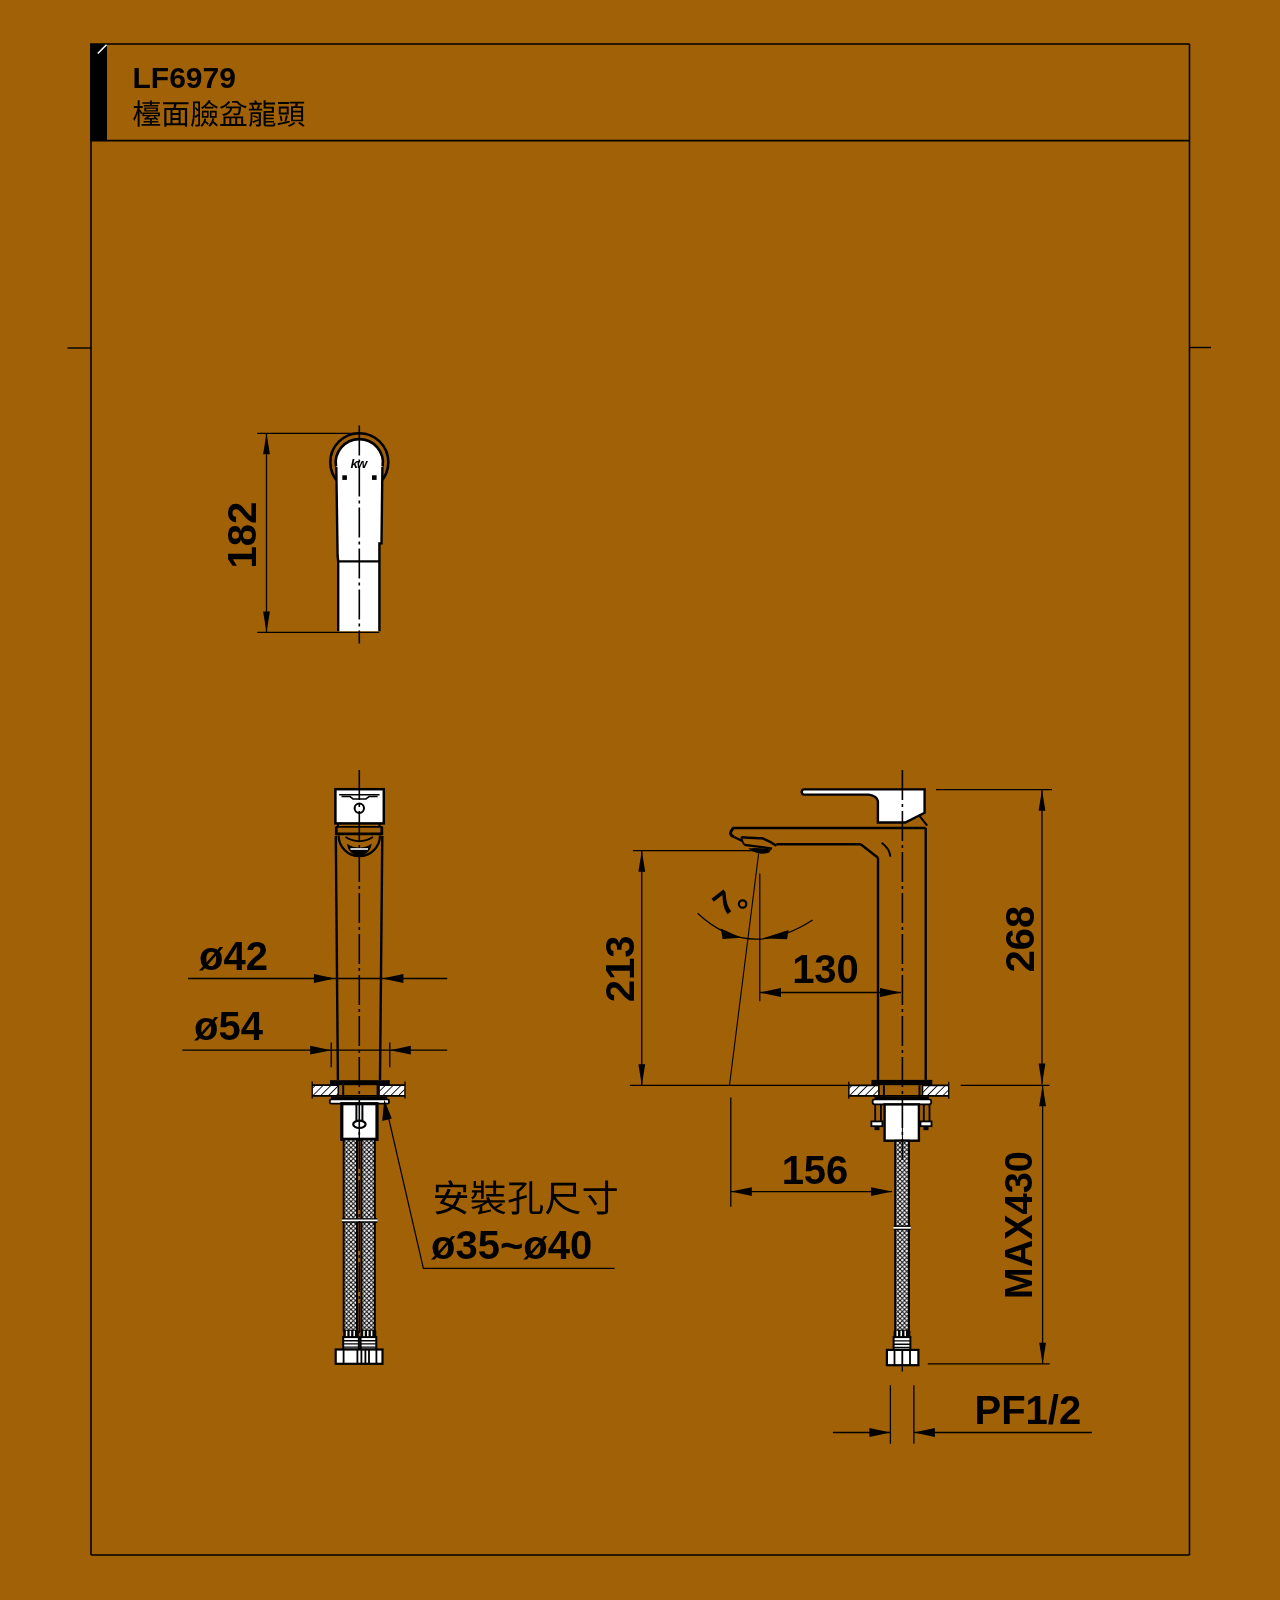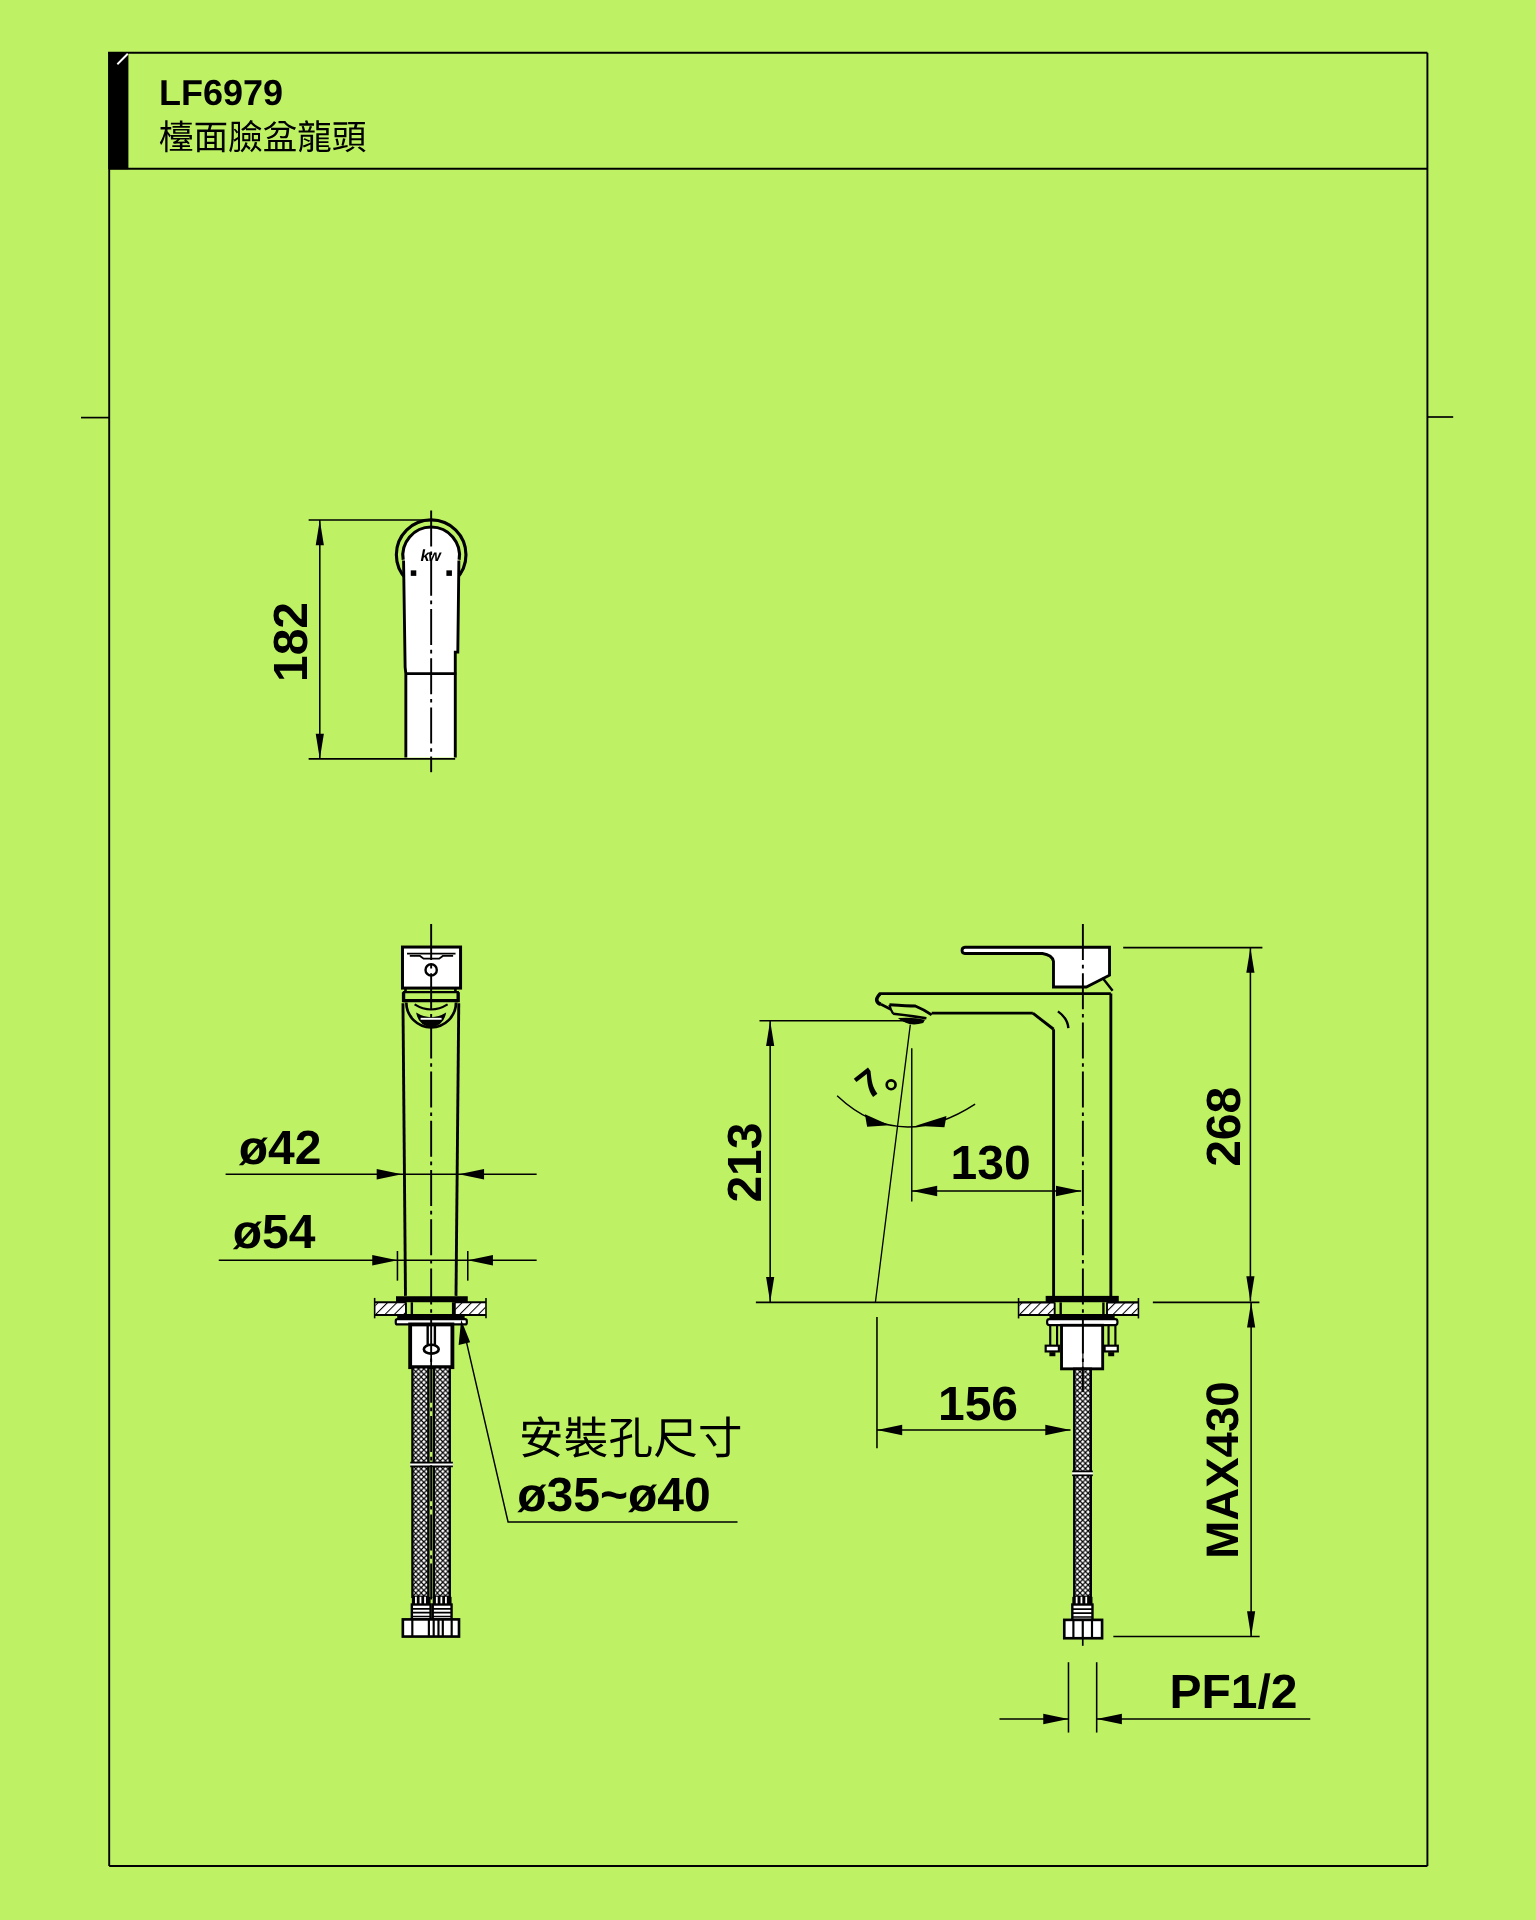--- a/index.html
+++ b/index.html
@@ -1,16 +1,16 @@
 <!DOCTYPE html>
 <html><head>
 <meta charset="utf-8">
 <style>
   html,body{margin:0;padding:0;background:#fff;-webkit-font-smoothing:antialiased;}
-  #page{width:1280px;height:1600px;position:relative;background:#bef264;font-family:"Liberation Sans",sans-serif;}
+  #page{width:1280px;height:1600px;position:relative;background:#a16207;font-family:"Liberation Sans",sans-serif;}
   svg{position:absolute;top:0;left:0;}
   text{font-family:"Liberation Sans",sans-serif;fill:#000;}
 </style>
 </head>
 <body>
 <div id="page">
 <svg width="1280" height="1600" viewBox="0 0 1280 1600">
 <defs>
 
   <pattern id="hatch" width="5.5" height="5.5" patternUnits="userSpaceOnUse" patternTransform="rotate(45)">

